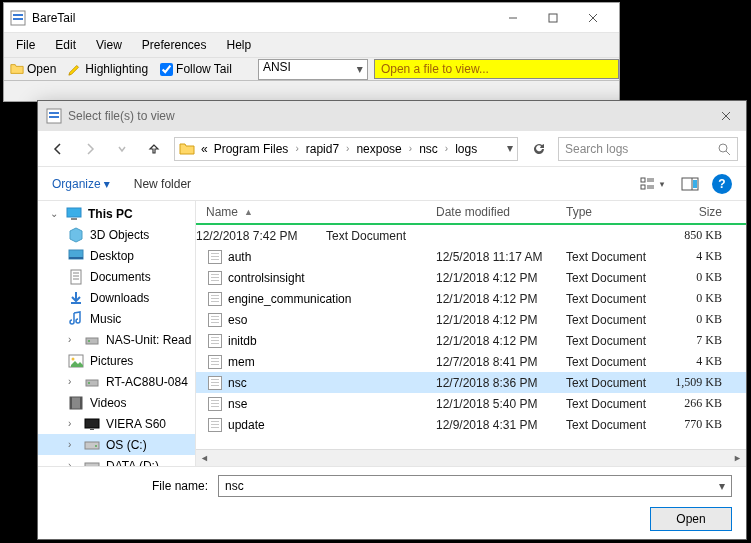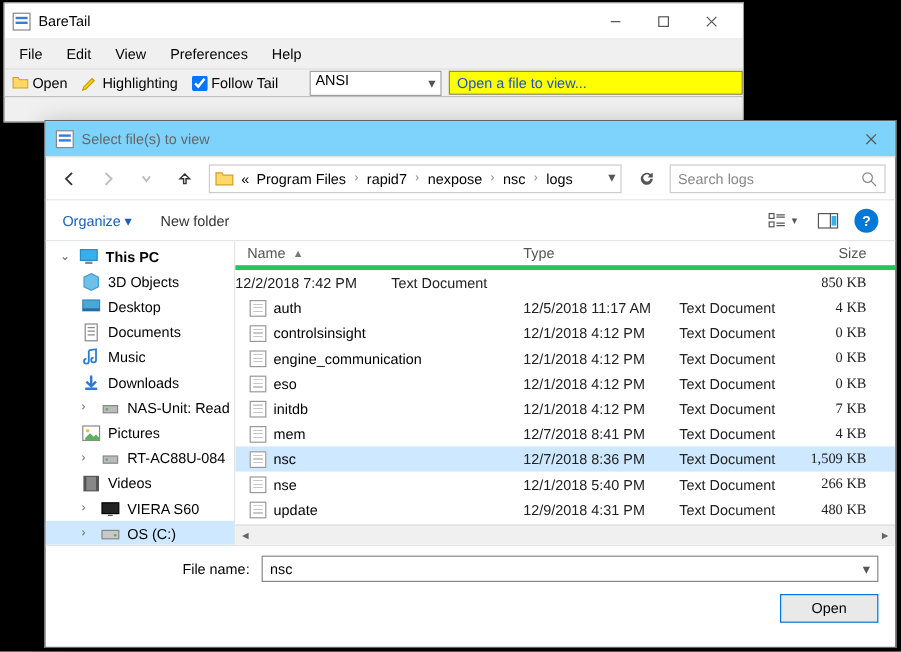--- a/index.html
+++ b/index.html
@@ -15,25 +15,25 @@
 
 .menubar { display: flex; gap: 4px; padding: 2px 4px; background: #f0f0f0; }
 .menubar span { padding: 3px 8px; }
 
 .toolbar { display: flex; align-items: center; height: 24px; background: #f0f0f0; border-top: 1px solid #e0e0e0; border-bottom: 1px solid #c0c0c0; }
 .tb-btn { display: flex; align-items: center; gap: 3px; padding: 0 6px; height: 22px; }
 .tb-btn .ico { width: 14px; height: 14px; }
 .tb-check { display: flex; align-items: center; gap: 3px; padding: 0 6px; }
 .encoding-select { height: 21px; width: 110px; border: 1px solid #a0a0a0; background: #fff; margin-left: 20px; padding: 0 18px 0 4px; position: relative; }
 .encoding-select::after { content: "▾"; position: absolute; right: 4px; top: 2px; color: #555; }
-.banner { background: #ffff00; border: 1px solid #888; height: 20px; margin-left: 6px; flex: 1; display: flex; align-items: center; padding: 0 6px; color: #1d4ed8; }
+.banner { background: #ffff00; border: 1px solid #888; height: 20px; margin-left: 6px; flex: 1; display: flex; align-items: center; padding: 0 6px; color: #a16207; }
 
 
 .dialog { position: absolute; left: 37px; top: 100px; width: 710px; height: 440px; background: #fff; border: 1px solid #646464; box-shadow: 0 5px 20px rgba(0,0,0,0.3); display: flex; flex-direction: column; }
-.dlg-titlebar { height: 30px; background: #7dd3fc; border-bottom: 1px solid #e5e5e5; display: flex; align-items: center; padding: 0 8px; color: #666; }
+.dlg-titlebar { height: 30px; background: #e5e5e5; border-bottom: 1px solid #e5e5e5; display: flex; align-items: center; padding: 0 8px; color: #666; }
 .dlg-titlebar .icon { width: 16px; height: 16px; margin-right: 6px; }
 .dlg-titlebar .title { flex: 1; }
 .dlg-close { width: 40px; height: 30px; display: flex; align-items: center; justify-content: center; margin-right: -8px; }
 
 .navbar { height: 36px; display: flex; align-items: center; padding: 0 8px; gap: 8px; border-bottom: 1px solid #e5e5e5; }
 .navbtn { width: 24px; height: 24px; display: flex; align-items: center; justify-content: center; color: #555; }
 .navbtn.disabled { color: #b8b8b8; }
 .breadcrumb { flex: 1; border: 1px solid #ccc; height: 24px; display: flex; align-items: center; padding: 0 4px; overflow: hidden; position: relative; }
 .breadcrumb .folder-ico { width: 16px; height: 16px; margin-right: 4px; flex-shrink: 0; }
 .breadcrumb .segs { display: flex; align-items: center; gap: 2px; flex: 1; overflow: hidden; white-space: nowrap; }
@@ -57,39 +57,39 @@
 .nav-tree { width: 158px; border-right: 1px solid #e5e5e5; overflow: hidden; padding-top: 2px; }
 .tree-item { display: flex; align-items: center; height: 21px; padding-left: 12px; gap: 6px; white-space: nowrap; overflow: hidden; }
 .tree-item.indent { padding-left: 30px; }
 .tree-item.sel { background: #cde8ff; }
 .tree-item .chev { width: 10px; color: #666; font-size: 10px; }
 .tree-item .ico { width: 16px; height: 16px; flex-shrink: 0; }
 .tree-item .label { overflow: hidden; text-overflow: ellipsis; }
 .tree-item.bold .label { font-weight: 600; }
 
 .file-pane { flex: 1; display: flex; flex-direction: column; overflow: hidden; }
-.headers { display: flex; height: 24px; align-items: center; border-bottom: 4px solid #22c55e; color: #555; justify-content: flex-end; }
+.headers { display: flex; height: 24px; align-items: center; border-bottom: 2px solid #22c55e; color: #555; justify-content: flex-end; }
 .col-name { width: 240px; padding-left: 10px; display: flex; align-items: center; gap: 6px; }
 .col-name .sort { font-size: 9px; color: #777; }
 .col-date { width: 130px; }
 .col-type { width: 100px; }
 .col-size { flex: 1; text-align: right; padding-right: 24px; }
 .file-list { flex: 1; overflow: hidden; }
 .file-row { display: flex; height: 21px; align-items: center; }
 .file-row.sel { background: #cde8ff; }
 .file-row .col-name { display: flex; align-items: center; gap: 6px; }
 .file-row .doc-ico { width: 14px; height: 14px; border: 1px solid #999; background: #fff; position: relative; margin-left: 2px; }
 .file-row .doc-ico::before { content: ""; position: absolute; left: 2px; top: 2px; right: 2px; bottom: 2px; background: repeating-linear-gradient(#999 0, #999 1px, transparent 1px, transparent 3px); opacity: 0.55; }
 .file-row .col-date, .file-row .col-type { color: #222; }
 .file-row .col-size { color: #222; font-family: Liberation Serif, serif; }
 .scrollbar-h { height: 17px; background: #f0f0f0; border-top: 1px solid #ddd; display: flex; align-items: center; }
 .scrollbar-h .arrow { width: 17px; height: 17px; display: flex; align-items: center; justify-content: center; color: #666; font-size: 9px; }
 .scrollbar-h .track { flex: 1; }
 
-.footer { padding: 8px 14px 20px 14px; border-top: 1px solid #e5e5e5; }
+.footer { padding: 8px 14px 8px 14px; border-top: 1px solid #e5e5e5; }
 .footer-row1 { display: flex; align-items: center; gap: 10px; margin-bottom: 10px; }
 .footer-row1 .lbl { width: auto; margin-left: 100px; }
 .filename-box { flex: 1; height: 22px; border: 1px solid #888; display: flex; align-items: center; padding: 0 6px; position: relative; }
 .filename-box::after { content: "▾"; position: absolute; right: 6px; color: #555; }
 .filter-box { width: 160px; height: 22px; border: 1px solid #888; display: flex; align-items: center; padding: 0 6px; position: relative; }
 .filter-box::after { content: "▾"; position: absolute; right: 6px; color: #555; }
 .footer-row2 { display: flex; justify-content: flex-end; gap: 10px; }
 .dlg-btn { width: 82px; height: 24px; border: 1px solid #999; background: #e9e9e9; display: flex; align-items: center; justify-content: center; }
 .dlg-btn.primary { border: 1px solid #0078d7; }
 
@@ -290,31 +290,31 @@
           <span class="ico"><svg class="ico" viewBox="0 0 16 16">
               <rect x="3" y="1" width="10" height="14" fill="#fff" stroke="#888"></rect>
               <line x1="5" y1="4" x2="11" y2="4" stroke="#888"></line>
               <line x1="5" y1="7" x2="11" y2="7" stroke="#888"></line>
               <line x1="5" y1="10" x2="11" y2="10" stroke="#888"></line>
             </svg></span>
           <span class="label">Documents</span>
         </div>
         <div class="tree-item indent">
           <span class="ico"><svg class="ico" viewBox="0 0 16 16">
+              <path d="M8 2v8M4 7l4 4 4-4" fill="none" stroke="#2f7bd1" stroke-width="2"></path>
+              <line x1="3" y1="13" x2="13" y2="13" stroke="#2f7bd1" stroke-width="2"></line>
+            </svg></span>
+          <span class="label">Downloads</span>
+        </div>
+        <div class="tree-item indent">
+          <span class="ico"><svg class="ico" viewBox="0 0 16 16">
               <path d="M6 2v9a2 2 0 1 1-2-2" fill="none" stroke="#2f7bd1" stroke-width="1.5"></path>
               <path d="M6 2l6-1v9a2 2 0 1 1-2-2" fill="none" stroke="#2f7bd1" stroke-width="1.5"></path>
             </svg></span>
           <span class="label">Music</span>
-        </div>
-        <div class="tree-item indent">
-          <span class="ico"><svg class="ico" viewBox="0 0 16 16">
-              <path d="M8 2v8M4 7l4 4 4-4" fill="none" stroke="#2f7bd1" stroke-width="2"></path>
-              <line x1="3" y1="13" x2="13" y2="13" stroke="#2f7bd1" stroke-width="2"></line>
-            </svg></span>
-          <span class="label">Downloads</span>
         </div>
         <div class="tree-item indent">
           <span class="chev">›</span>
           <span class="ico"><svg class="ico" viewBox="0 0 16 16">
               <rect x="2" y="6" width="12" height="6" fill="#bbb" stroke="#888"></rect>
               <circle cx="5" cy="9" r="1" fill="#5a5"></circle>
             </svg></span>
           <span class="label">NAS-Unit: Read</span>
         </div>
         <div class="tree-item indent">
@@ -365,20 +365,21 @@
             </svg></span>
           <span class="label">DATA (D:)</span>
         </div>
       </div>
     <div class="file-pane">
       <div class="headers">
         <div class="col-name">
             <span>Name</span>
             <span class="sort">▲</span>
           </div>
+        <div class="col-date">Date modified</div>
         <div class="col-type">Type</div>
         <div class="col-size">Size</div>
       </div>
       <div class="file-list" id="file-list">
           <div class="file-row">
             <div class="col-date">12/2/2018 7:42 PM</div>
             <div class="col-type">Text Document</div>
             <div class="col-size">850 KB</div>
           </div>
           <div class="file-row">
@@ -453,21 +454,21 @@
             <div class="col-type">Text Document</div>
             <div class="col-size">266 KB</div>
           </div>
           <div class="file-row">
             <div class="col-name">
               <span class="doc-ico"></span>
               <span>update</span>
             </div>
             <div class="col-date">12/9/2018 4:31 PM</div>
             <div class="col-type">Text Document</div>
-            <div class="col-size">480 KB</div>
+            <div class="col-size">770 KB</div>
           </div>
         </div>
       <div class="scrollbar-h">
         <div class="arrow">◄</div>
         <div class="track"></div>
         <div class="arrow">►</div>
       </div>
     </div>
   </div>
 

